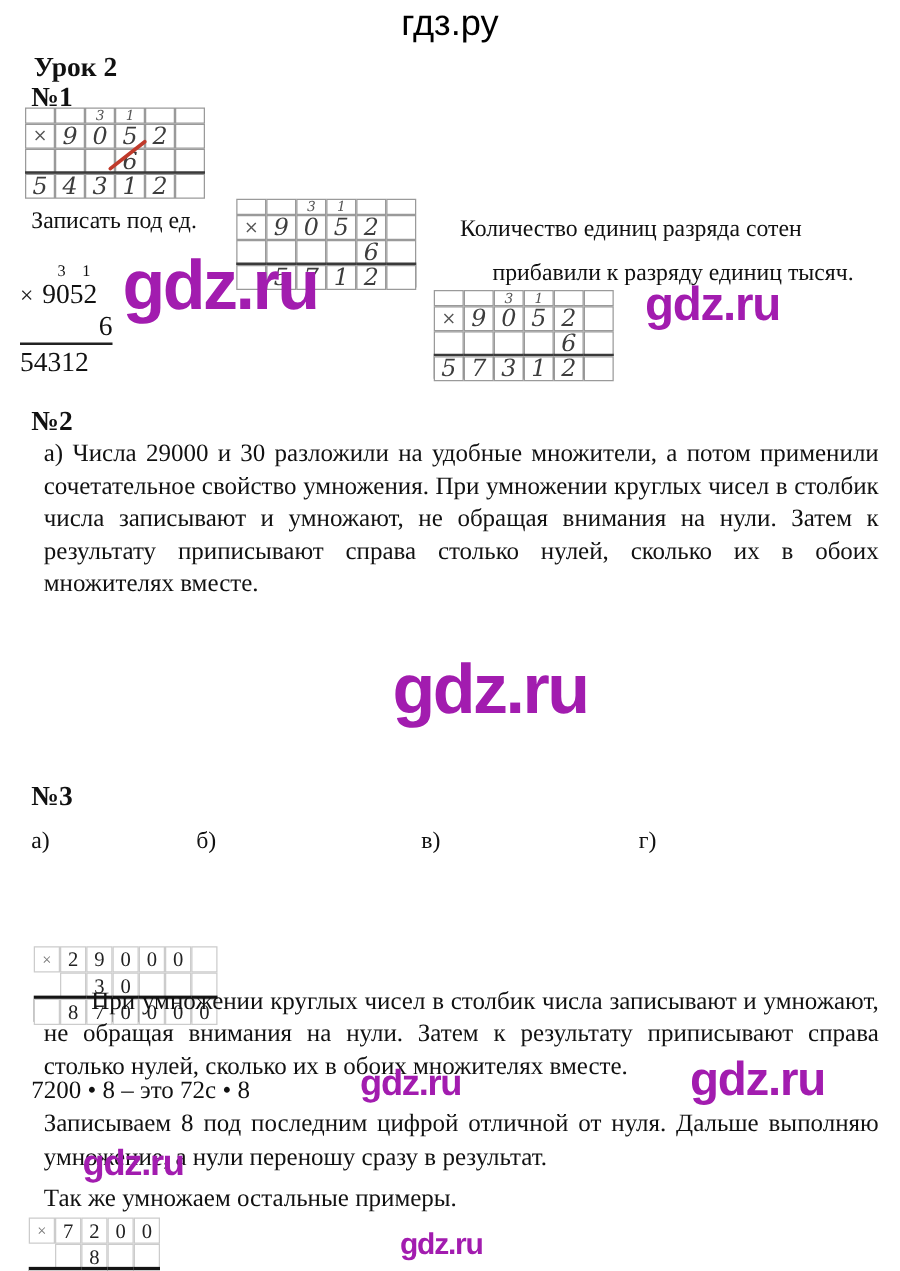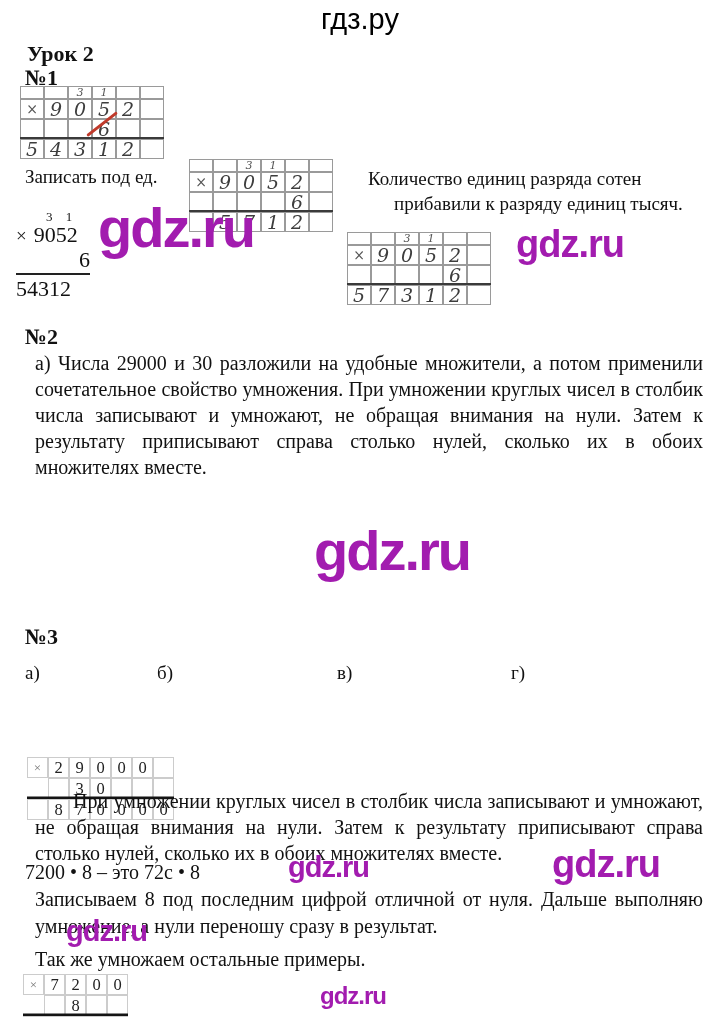--- a/index.html
+++ b/index.html
@@ -12,21 +12,21 @@
             font-weight:normal;font-size:29px;color:#000;}
   .wm{font-family:"Liberation Sans",sans-serif;font-weight:bold;color:#a21caf;line-height:0.95;
       letter-spacing:-1px;white-space:nowrap;}
 
   
   .h-bold{font-weight:bold;font-size:22px;}
 
   
   .para{font-size:20px;line-height:26px;text-align:justify;width:668px;margin-left:10px;}
   .caption{font-size:19px;white-space:nowrap;}
-  .cap-wrap{font-size:19px;width:312px;white-space:normal;padding-left:26px;text-indent:-26px;line-height:25px;}
+  .cap-wrap{font-size:19px;width:312px;white-space:normal;padding-left:26px;text-indent:-26px;line-height:35px;}
 
   
   .grid{display:grid;position:relative;}
   .grid .c{box-sizing:border-box;border:1px solid #c3c3c3;display:flex;align-items:center;
            justify-content:center;position:relative;background:transparent;}
 
   
   .hgrid .c{border-color:#9a9a9a;height:20px;font-family:"DejaVu Serif",serif;font-style:italic;
             font-size:19px;color:#3d3d3d;overflow:visible;}
   .hgrid .carry{height:13px;font-size:11px;color:#555;}

